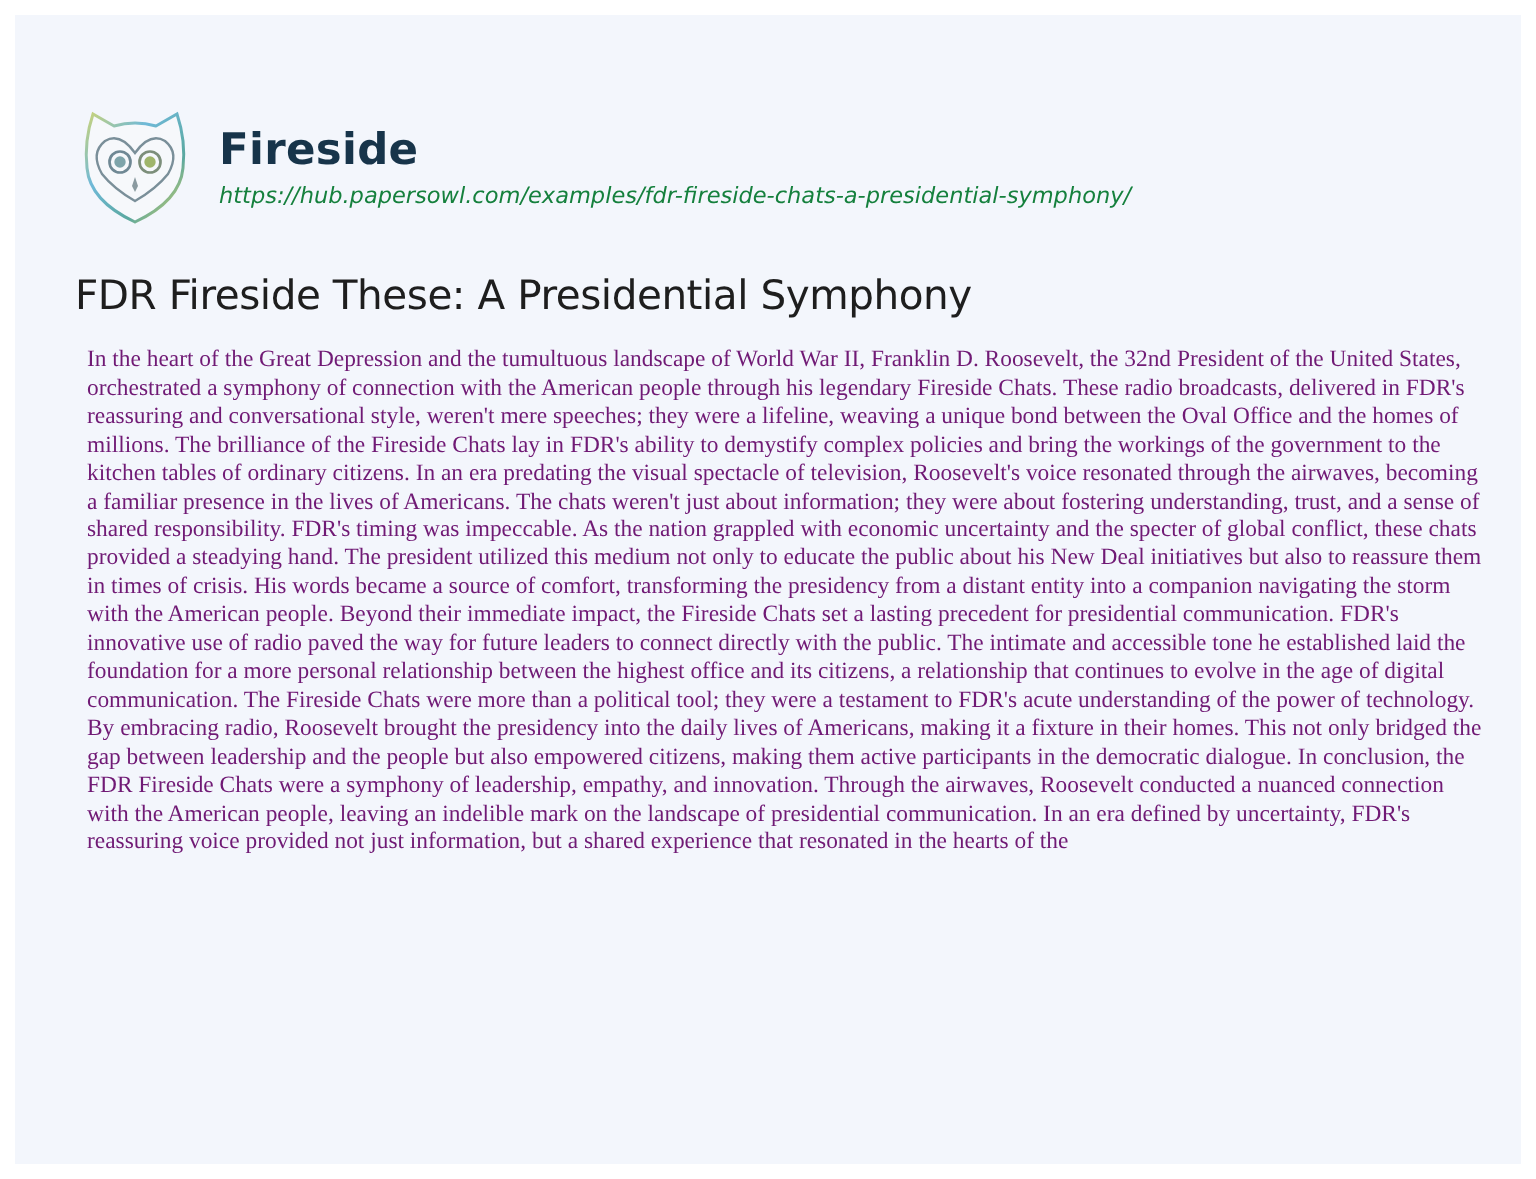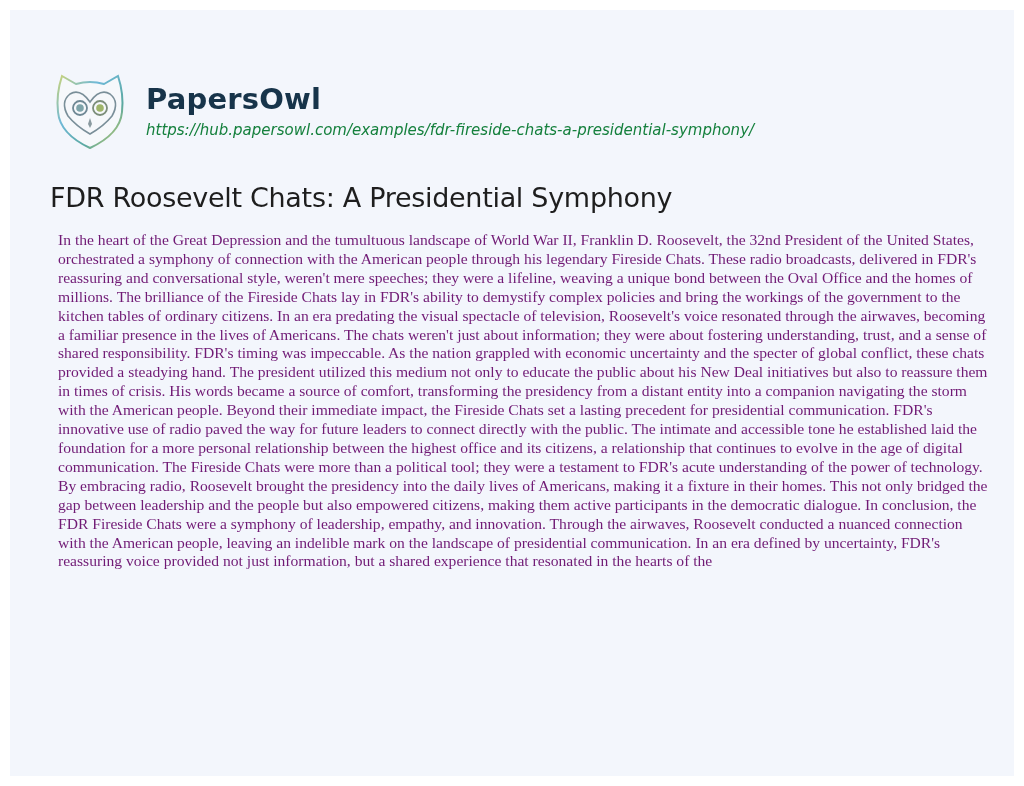--- a/index.html
+++ b/index.html
@@ -102,22 +102,22 @@
       <path d="M40 34 Q30 20 20 26 Q10 34 18 48 Q26 58 40 66 Q54 58 62 48 Q70 34 60 26 Q50 20 40 34 Z" fill="none" stroke="#7a8f99" stroke-width="1.6"></path>
 
       <circle cx="30" cy="40" r="7" fill="none" stroke="#6f8894" stroke-width="1.8"></circle>
       <circle cx="30" cy="40" r="3.8" fill="#7ea4aa"></circle>
       <circle cx="50" cy="40" r="7" fill="none" stroke="#7c8e7a" stroke-width="1.8"></circle>
       <circle cx="50" cy="40" r="3.8" fill="#9fb56a"></circle>
 
       <path d="M40 50 L38 56 L40 60 L42 56 Z" fill="#8a9aa0"></path>
     </svg>
     <div class="brand-block">
-      <div class="brand-name">PapersOwl</div>
+      <div class="brand-name">Fireside</div>
       <a class="brand-url">https://hub.papersowl.com/examples/fdr-fireside-chats-a-presidential-symphony/</a>
     </div>
   </div>
 
-  <h1 class="title">FDR Roosevelt Chats: A Presidential Symphony</h1>
+  <h1 class="title">FDR Fireside These: A Presidential Symphony</h1>
 
   <p class="body-text">In the heart of the Great Depression and the tumultuous landscape of World War II, Franklin D. Roosevelt, the 32nd President of the United States, orchestrated a symphony of connection with the American people through his legendary Fireside Chats. These radio broadcasts, delivered in FDR's reassuring and conversational style, weren't mere speeches; they were a lifeline, weaving a unique bond between the Oval Office and the homes of millions. The brilliance of the Fireside Chats lay in FDR's ability to demystify complex policies and bring the workings of the government to the kitchen tables of ordinary citizens. In an era predating the visual spectacle of television, Roosevelt's voice resonated through the airwaves, becoming a familiar presence in the lives of Americans. The chats weren't just about information; they were about fostering understanding, trust, and a sense of shared responsibility. FDR's timing was impeccable. As the nation grappled with economic uncertainty and the specter of global conflict, these chats provided a steadying hand. The president utilized this medium not only to educate the public about his New Deal initiatives but also to reassure them in times of crisis. His words became a source of comfort, transforming the presidency from a distant entity into a companion navigating the storm with the American people. Beyond their immediate impact, the Fireside Chats set a lasting precedent for presidential communication. FDR's innovative use of radio paved the way for future leaders to connect directly with the public. The intimate and accessible tone he established laid the foundation for a more personal relationship between the highest office and its citizens, a relationship that continues to evolve in the age of digital communication. The Fireside Chats were more than a political tool; they were a testament to FDR's acute understanding of the power of technology. By embracing radio, Roosevelt brought the presidency into the daily lives of Americans, making it a fixture in their homes. This not only bridged the gap between leadership and the people but also empowered citizens, making them active participants in the democratic dialogue. In conclusion, the FDR Fireside Chats were a symphony of leadership, empathy, and innovation. Through the airwaves, Roosevelt conducted a nuanced connection with the American people, leaving an indelible mark on the landscape of presidential communication. In an era defined by uncertainty, FDR's reassuring voice provided not just information, but a shared experience that resonated in the hearts of the</p>
 
 </div>
 
 </body></html>

